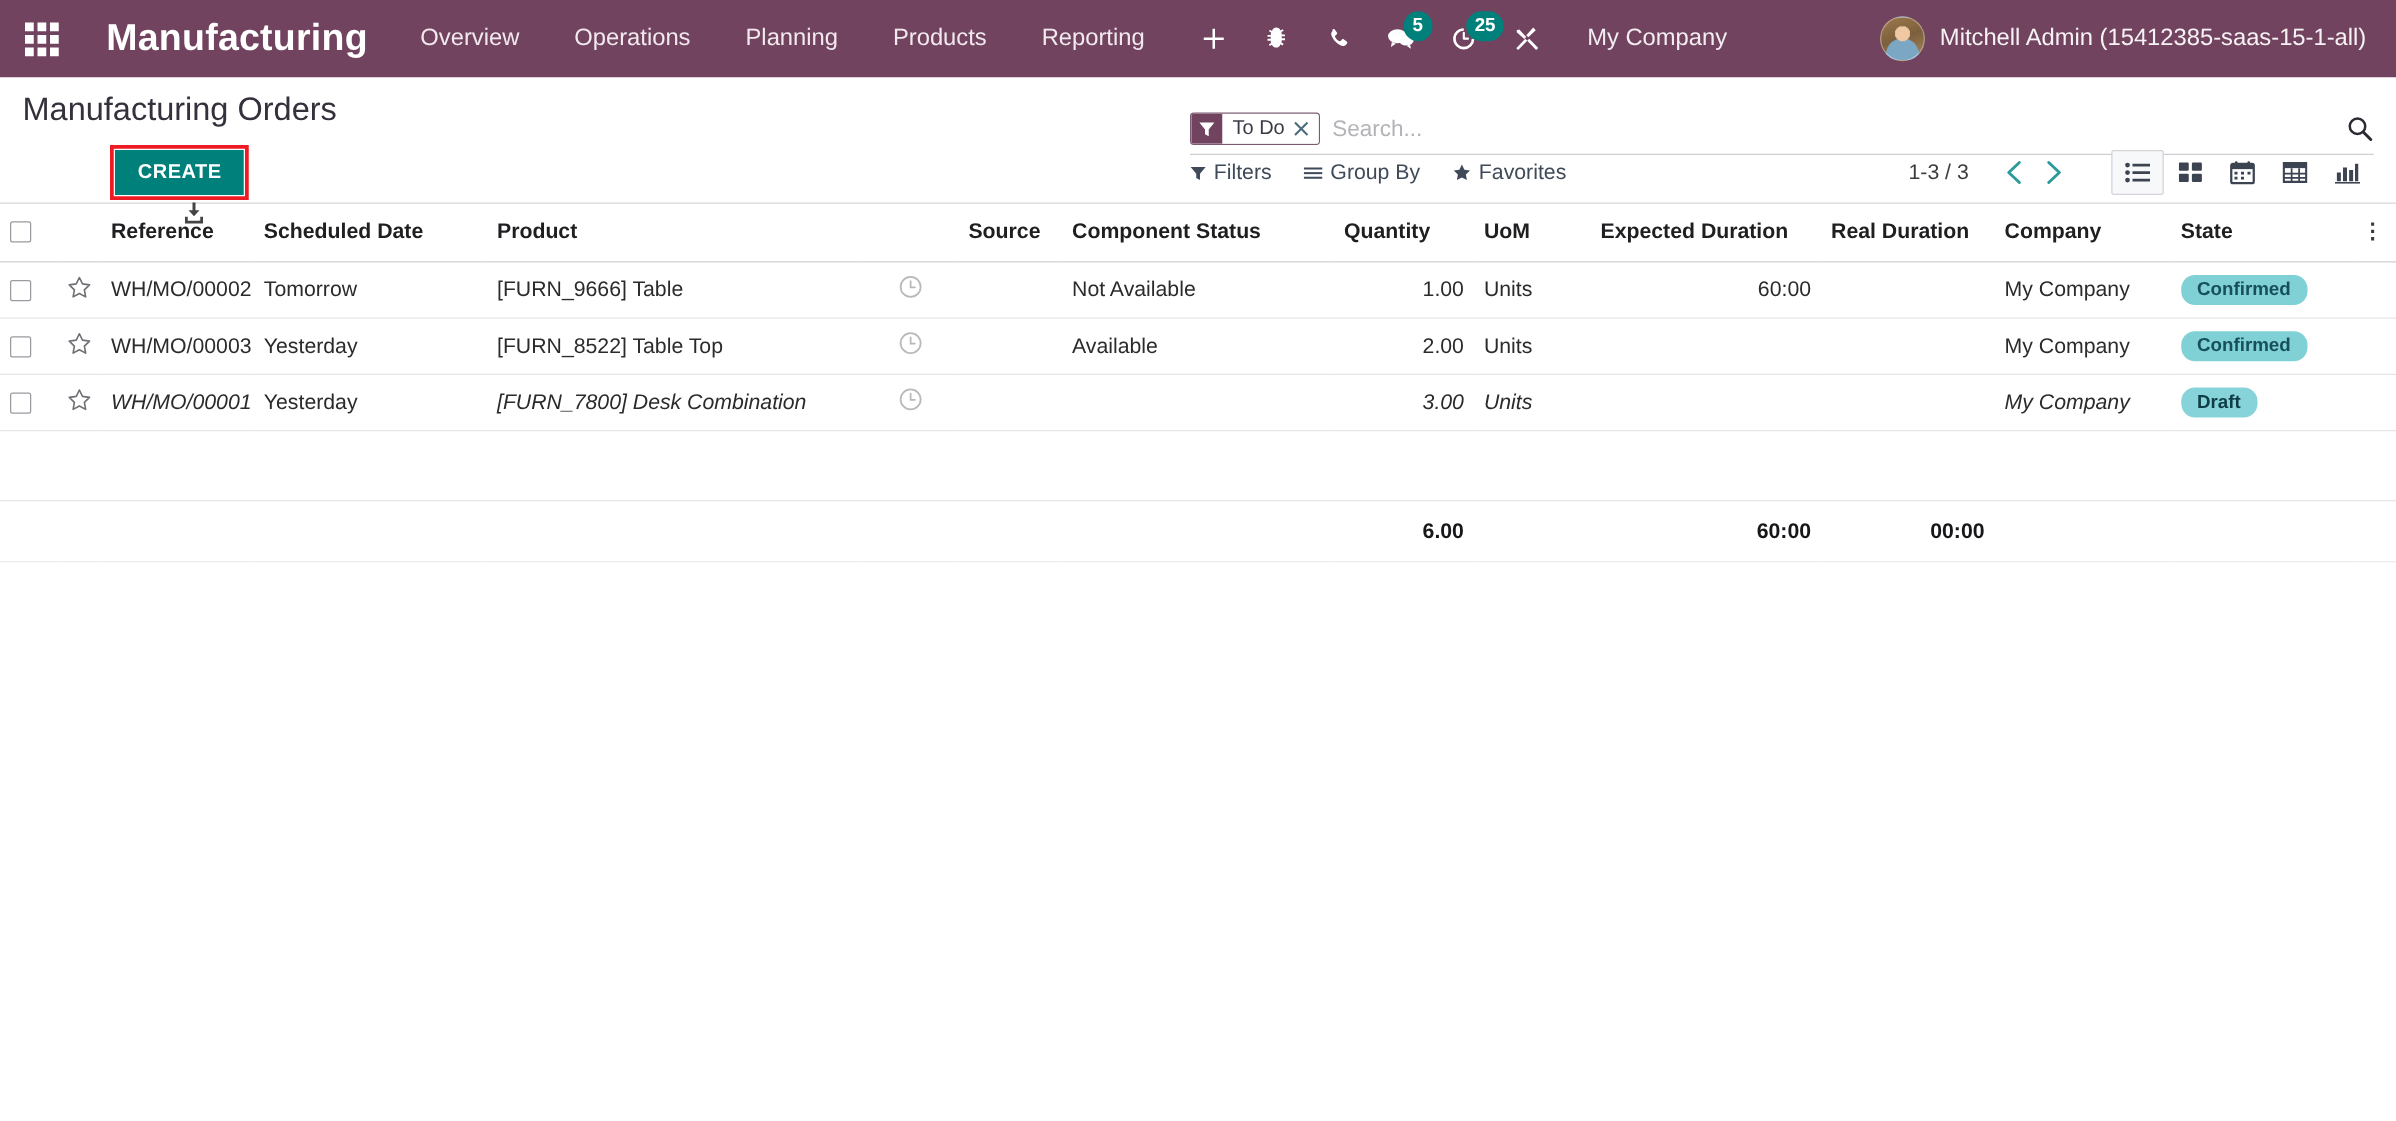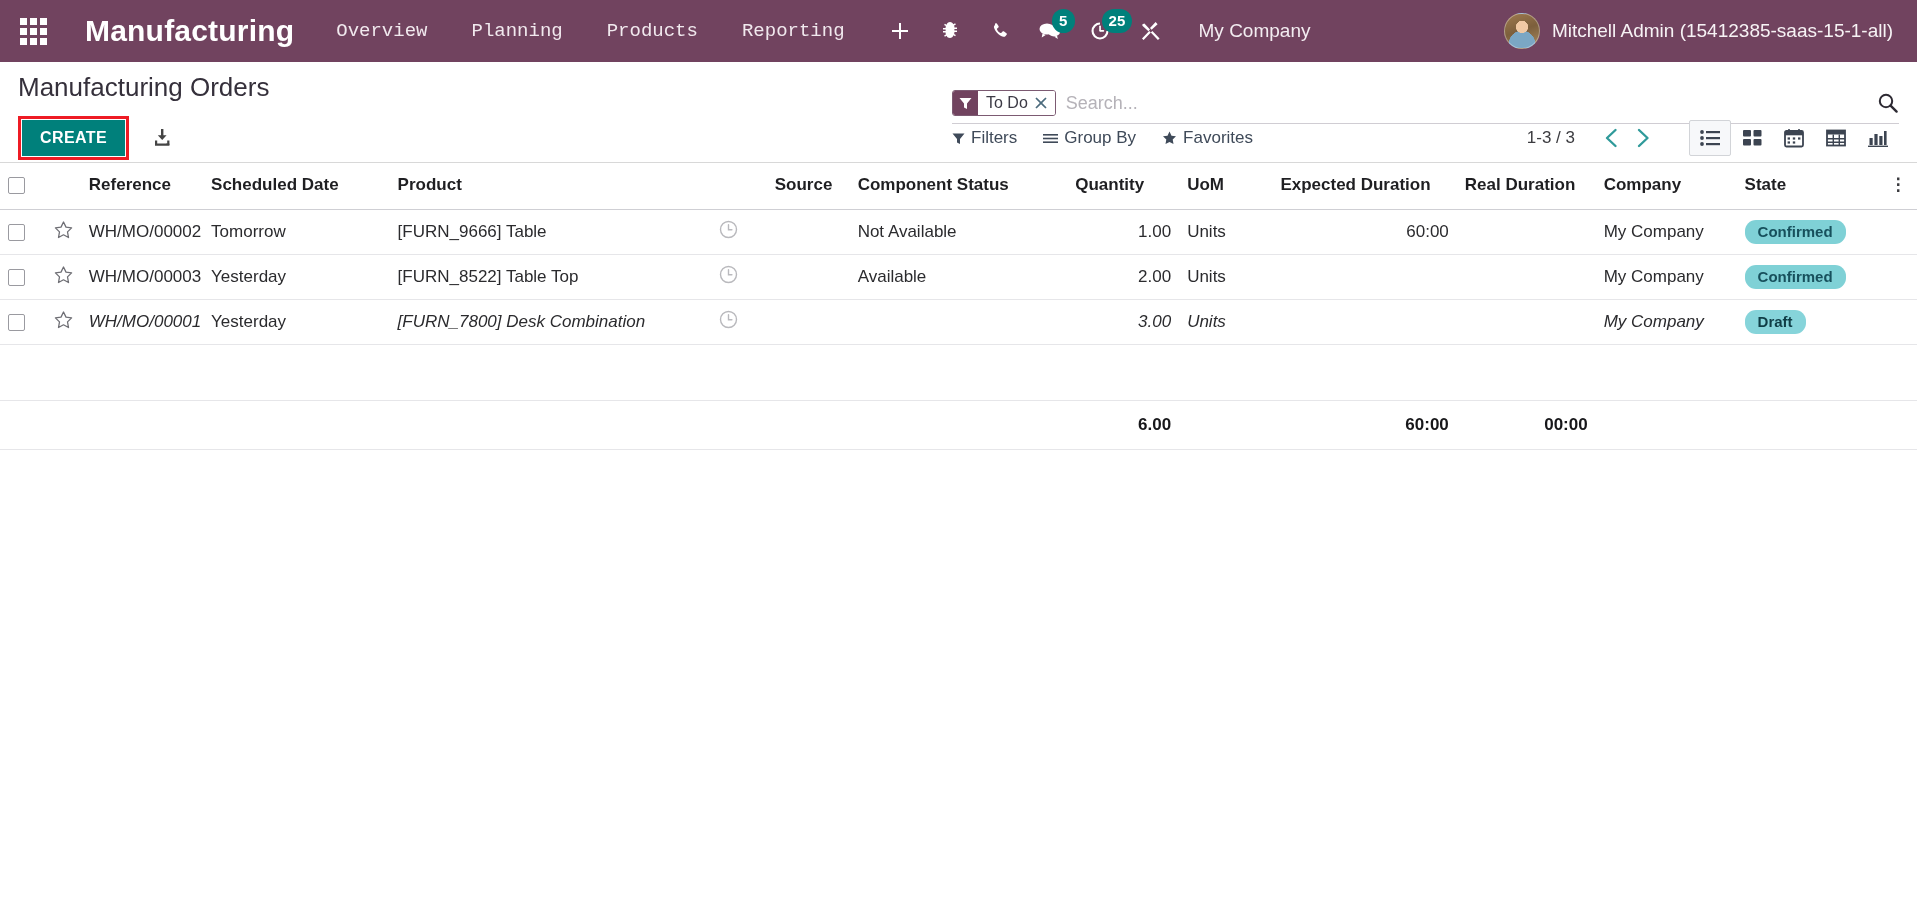--- a/index.html
+++ b/index.html
@@ -35,21 +35,21 @@
   .grid-dots i { display: block; width: 7px; height: 7px; background: #fff; }
   .brand {
     font-size: 30px;
     font-weight: 700;
     letter-spacing: .2px;
     margin-left: 29px;
     margin-right: 20px;
     white-space: nowrap;
     color: #ffffff;
   }
-  .nav-items { display: flex; align-items: flex-end; font-family: Liberation Mono, monospace; }
+  .nav-items { display: flex; align-items: flex-end; }
   .nav-item {
     font-size: 19px;
     padding: 0 22px;
     line-height: 62px;
     white-space: nowrap;
     color: #f1e9ee;
     cursor: pointer;
   }
   .nav-icons { display: flex; align-items: center; margin-left: 8px; }
   .nav-icon {
@@ -107,21 +107,21 @@
     position: relative;
     height: 101px;
   }
   .cp-left { position: absolute; left: 18px; top: 10px; }
   .breadcrumb-title {
     font-size: 26px;
     color: #35303b;
     font-weight: 400;
     white-space: nowrap;
   }
-  .cp-buttons { display: flex; align-items: center; margin-top: 13px; }
+  .cp-buttons { display: flex; align-items: center; margin-top: 13px; flex-direction: column; }
   .create-wrap {
     border: 3px solid #ee1b24;
     padding: 1px;
     display: inline-block;
     line-height: 0;
   }
   .btn-create {
     background: #00807b;
     color: #ffffff;
     border: none;
@@ -359,20 +359,21 @@
         <i></i>
         <i></i>
         <i></i>
     </span>
   </div>
 
   <div class="brand">Manufacturing</div>
 
   <div class="nav-items">
     <div class="nav-item">Overview</div>
+    <div class="nav-item">Operations</div>
     <div class="nav-item">Planning</div>
     <div class="nav-item">Products</div>
     <div class="nav-item">Reporting</div>
   </div>
 
   <div class="nav-icons">
 
     <div class="nav-icon">
       <svg width="22" height="22" viewBox="0 0 22 22">
           <path d="M10 3h2v7h7v2h-7v7h-2v-7H3v-2h7z" fill="#fff"></path>

